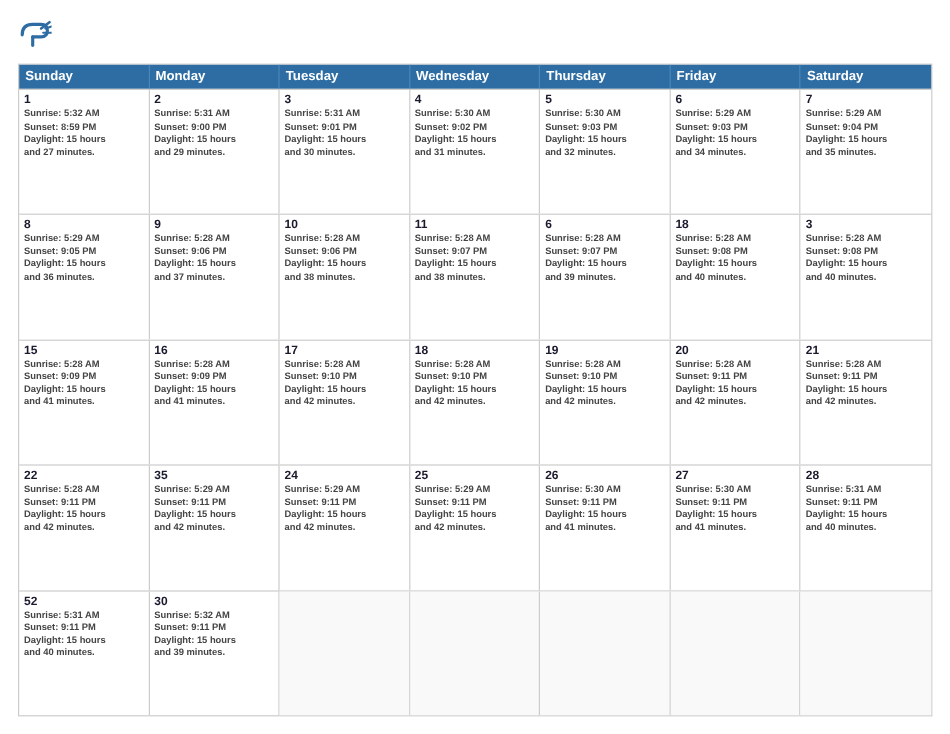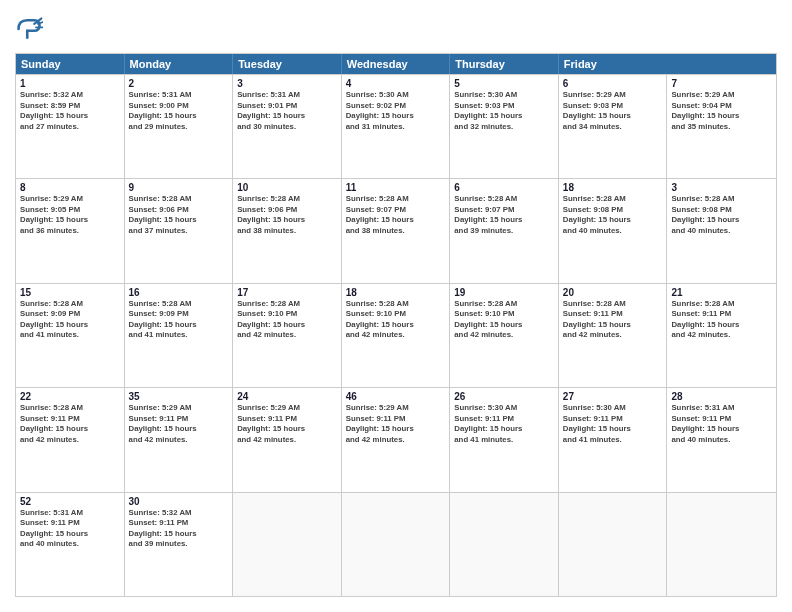--- a/index.html
+++ b/index.html
@@ -130,20 +130,21 @@
   </div>
 
   <div class="calendar">
     <div class="cal-header">
     <div class="cal-header-cell">Sunday</div>
         <div class="cal-header-cell">Monday</div>
         <div class="cal-header-cell">Tuesday</div>
         <div class="cal-header-cell">Wednesday</div>
         <div class="cal-header-cell">Thursday</div>
         <div class="cal-header-cell">Friday</div>
+        <div class="cal-header-cell">Saturday</div>
       </div>
     <div class="cal-body">
     <div class="cal-row">
           <div class="cal-cell">
             <div class="day-num">1</div>
             <div class="day-info" style="white-space: pre-line;">Sunrise: 5:32 AM
 Sunset: 8:59 PM
 Daylight: 15 hours
 and 27 minutes.</div>
           </div>
@@ -308,21 +309,21 @@
 and 42 minutes.</div>
           </div>
           <div class="cal-cell">
             <div class="day-num">24</div>
             <div class="day-info" style="white-space: pre-line;">Sunrise: 5:29 AM
 Sunset: 9:11 PM
 Daylight: 15 hours
 and 42 minutes.</div>
           </div>
           <div class="cal-cell">
-            <div class="day-num">46</div>
+            <div class="day-num">25</div>
             <div class="day-info" style="white-space: pre-line;">Sunrise: 5:29 AM
 Sunset: 9:11 PM
 Daylight: 15 hours
 and 42 minutes.</div>
           </div>
           <div class="cal-cell">
             <div class="day-num">26</div>
             <div class="day-info" style="white-space: pre-line;">Sunrise: 5:30 AM
 Sunset: 9:11 PM
 Daylight: 15 hours

